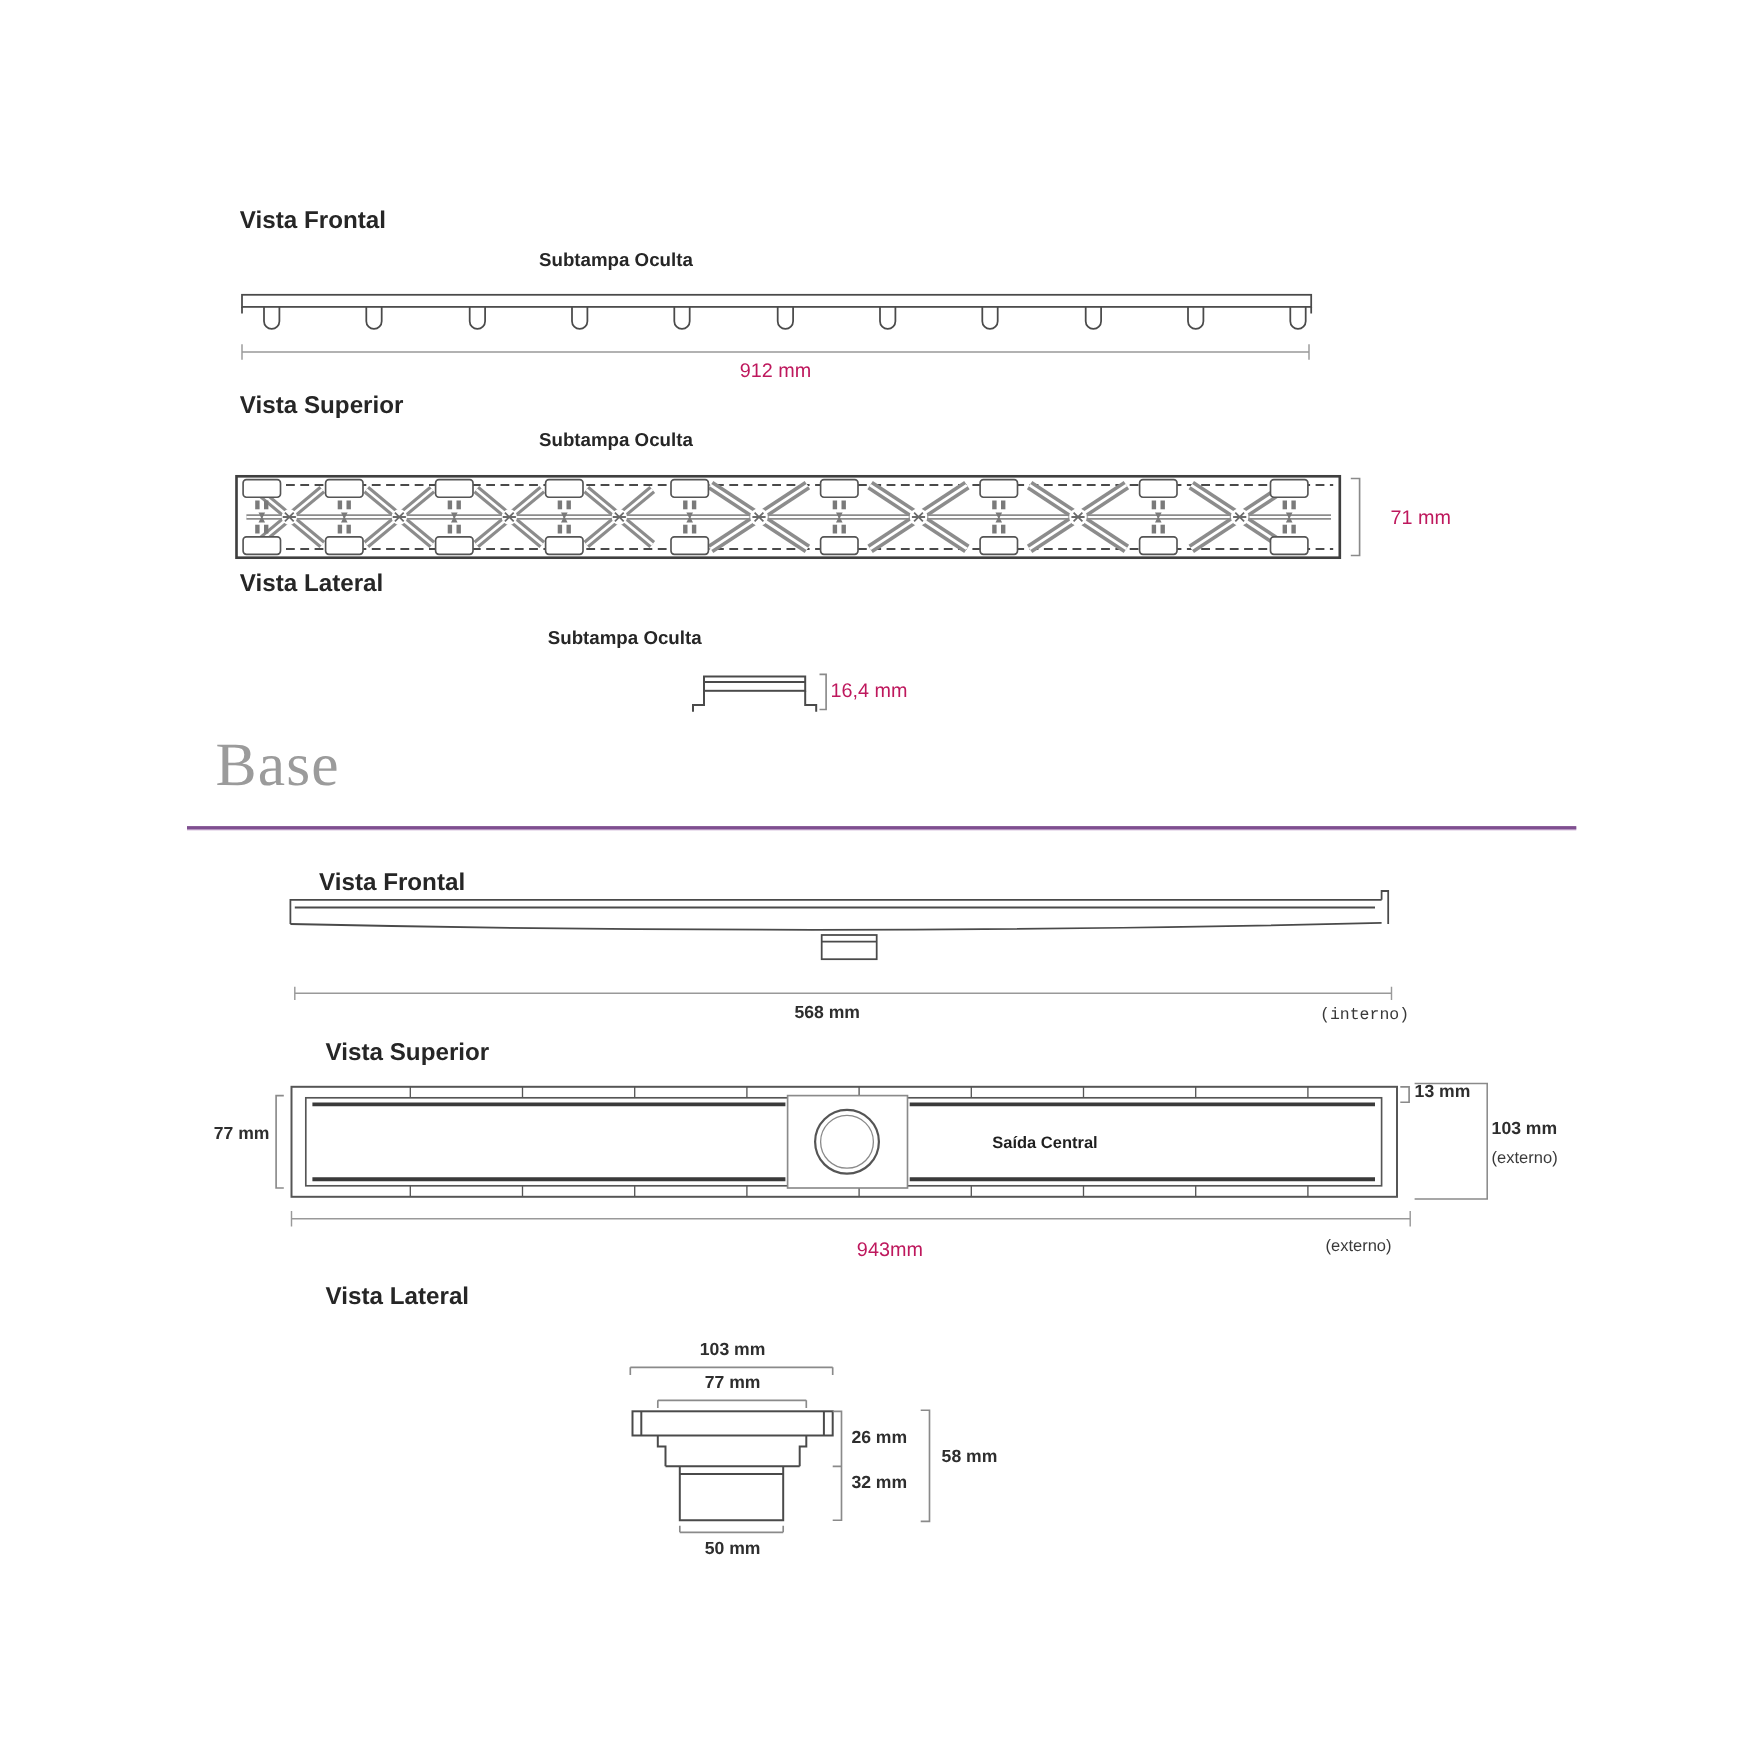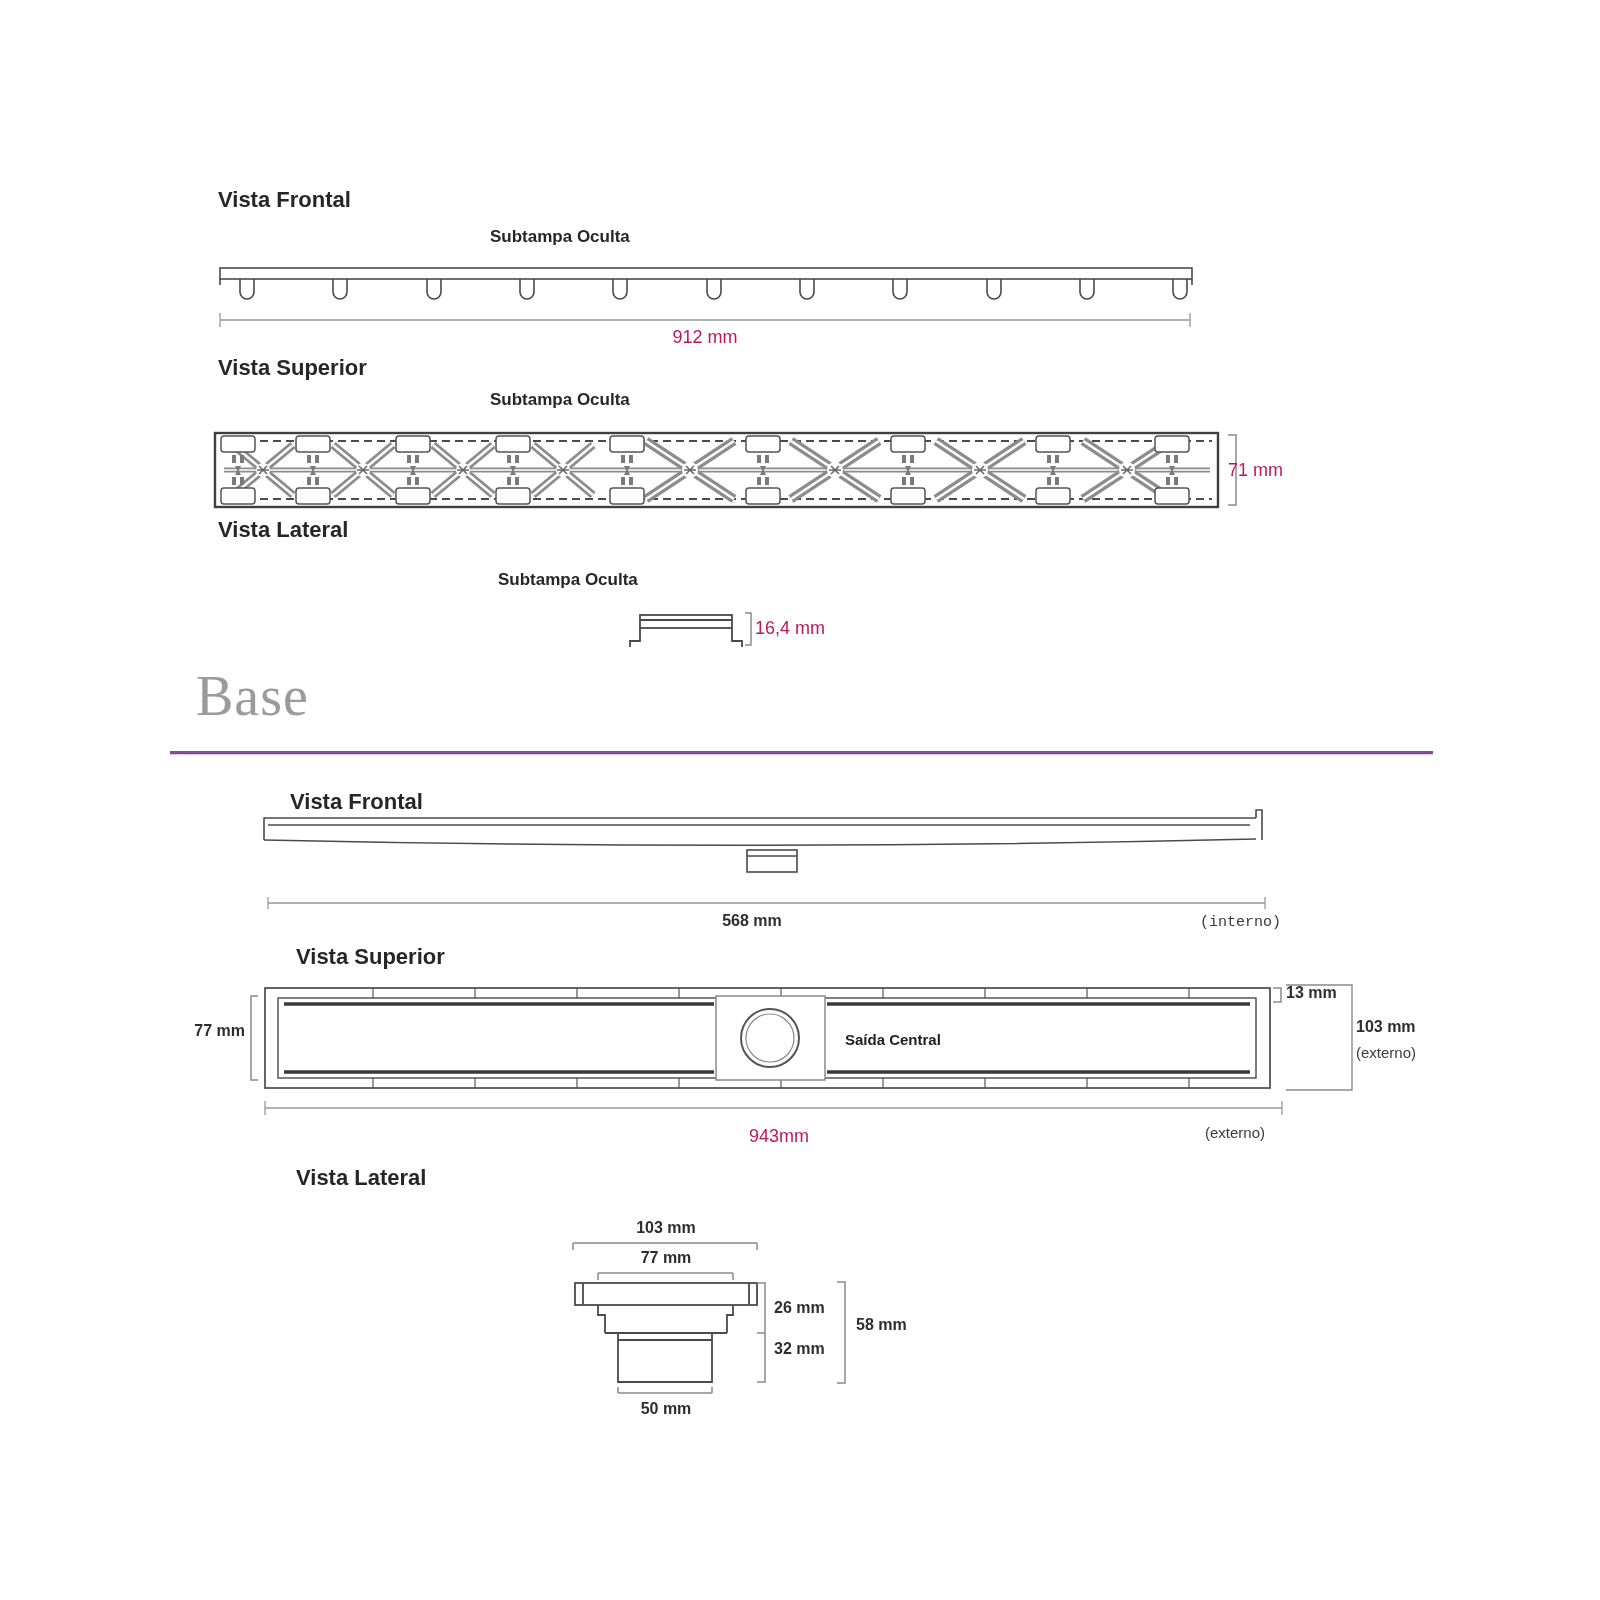--- a/index.html
+++ b/index.html
@@ -306,40 +306,40 @@
       </g>
     </g>
   </svg>
 
   <div class="lbl view-heading" style="left:218px;top:187px;">Vista Frontal</div>
   <div class="lbl part-label" style="left:490px;top:227px;">Subtampa Oculta</div>
   <div class="lbl dim center" style="left:645px;top:327px;width:120px;">912 mm</div>
 
   <div class="lbl view-heading" style="left:218px;top:355px;">Vista Superior</div>
   <div class="lbl part-label" style="left:490px;top:390px;">Subtampa Oculta</div>
-  <div class="lbl dim" style="left:1228px;top:460px;">71 mm</div>
+  <div class="lbl dim" style="left:1264px;top:460px;">71 mm</div>
 
   <div class="lbl view-heading" style="left:218px;top:517px;">Vista Lateral</div>
   <div class="lbl part-label" style="left:498px;top:570px;">Subtampa Oculta</div>
   <div class="lbl dim" style="left:755px;top:618px;">16,4 mm</div>
 
   <div class="lbl base-title" style="left:196px;top:668px;">Base</div>
   <div class="accent-rule" style="left:170px;top:751px;width:1263px;background:#7f4f90;box-shadow:0 1px 0 #d9c3e0;"></div>
 
   <div class="lbl view-heading" style="left:290px;top:789px;">Vista Frontal</div>
   <div class="lbl dim-sm center" style="left:692px;top:912px;width:120px;">568 mm</div>
   <div class="lbl qualifier" style="left:1200px;top:914px;font-family:Liberation Mono, monospace;">(interno)</div>
 
   <div class="lbl view-heading" style="left:296px;top:944px;">Vista Superior</div>
   <div class="lbl dim-sm right" style="left:185px;top:1022px;width:60px;">77 mm</div>
   <div class="lbl dim-sm" style="left:1286px;top:984px;">13 mm</div>
   <div class="lbl dim-sm" style="left:1356px;top:1018px;">103 mm</div>
   <div class="lbl qualifier" style="left:1356px;top:1044px;">(externo)</div>
-  <div class="lbl outlet-label" style="left:845px;top:1031px;">Saída Central</div>
-  <div class="lbl dim center" style="left:719px;top:1126px;width:120px;">943mm</div>
+  <div class="lbl outlet-label" style="left:902px;top:1031px;">Saída Central</div>
+  <div class="lbl dim center" style="left:719px;top:1126px;width:120px;text-align:right;">943mm</div>
   <div class="lbl qualifier" style="left:1205px;top:1124px;">(externo)</div>
 
   <div class="lbl view-heading" style="left:296px;top:1165px;">Vista Lateral</div>
   <div class="lbl dim-sm center" style="left:616px;top:1219px;width:100px;">103 mm</div>
   <div class="lbl dim-sm center" style="left:616px;top:1249px;width:100px;">77 mm</div>
   <div class="lbl dim-sm" style="left:774px;top:1299px;">26 mm</div>
   <div class="lbl dim-sm" style="left:774px;top:1340px;">32 mm</div>
   <div class="lbl dim-sm" style="left:856px;top:1316px;">58 mm</div>
   <div class="lbl dim-sm center" style="left:616px;top:1400px;width:100px;">50 mm</div>
 

